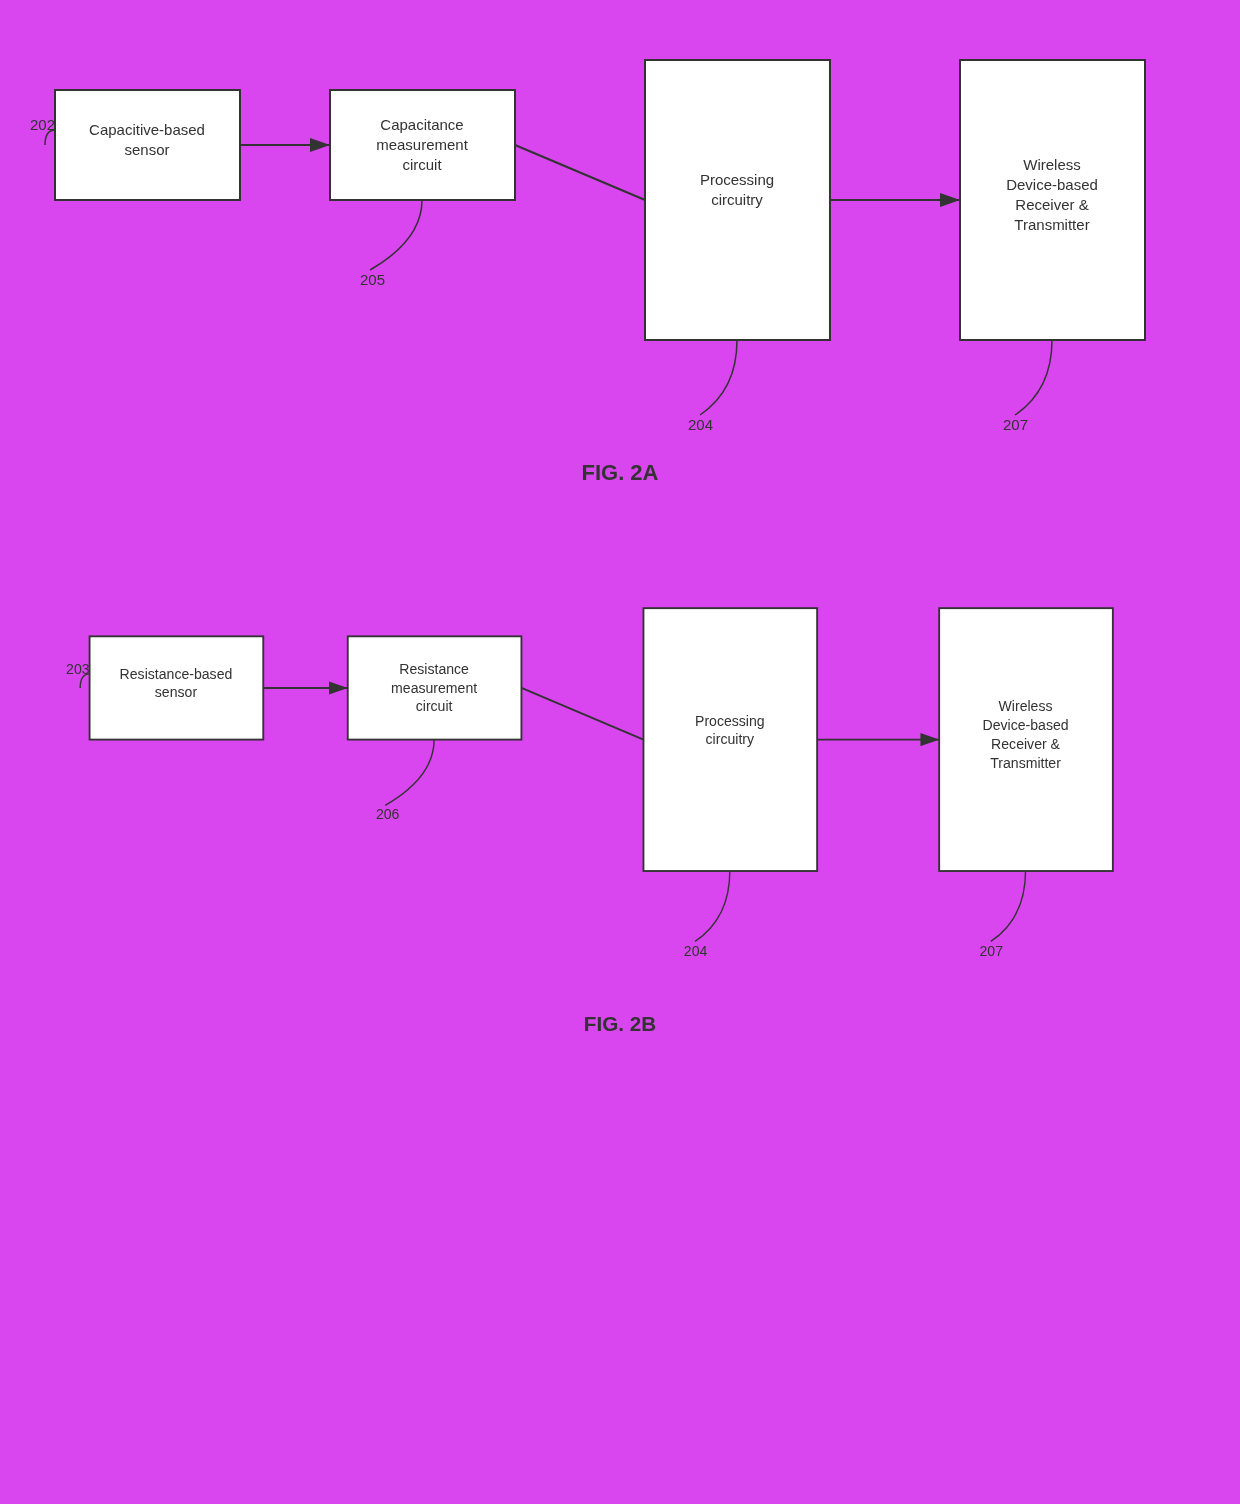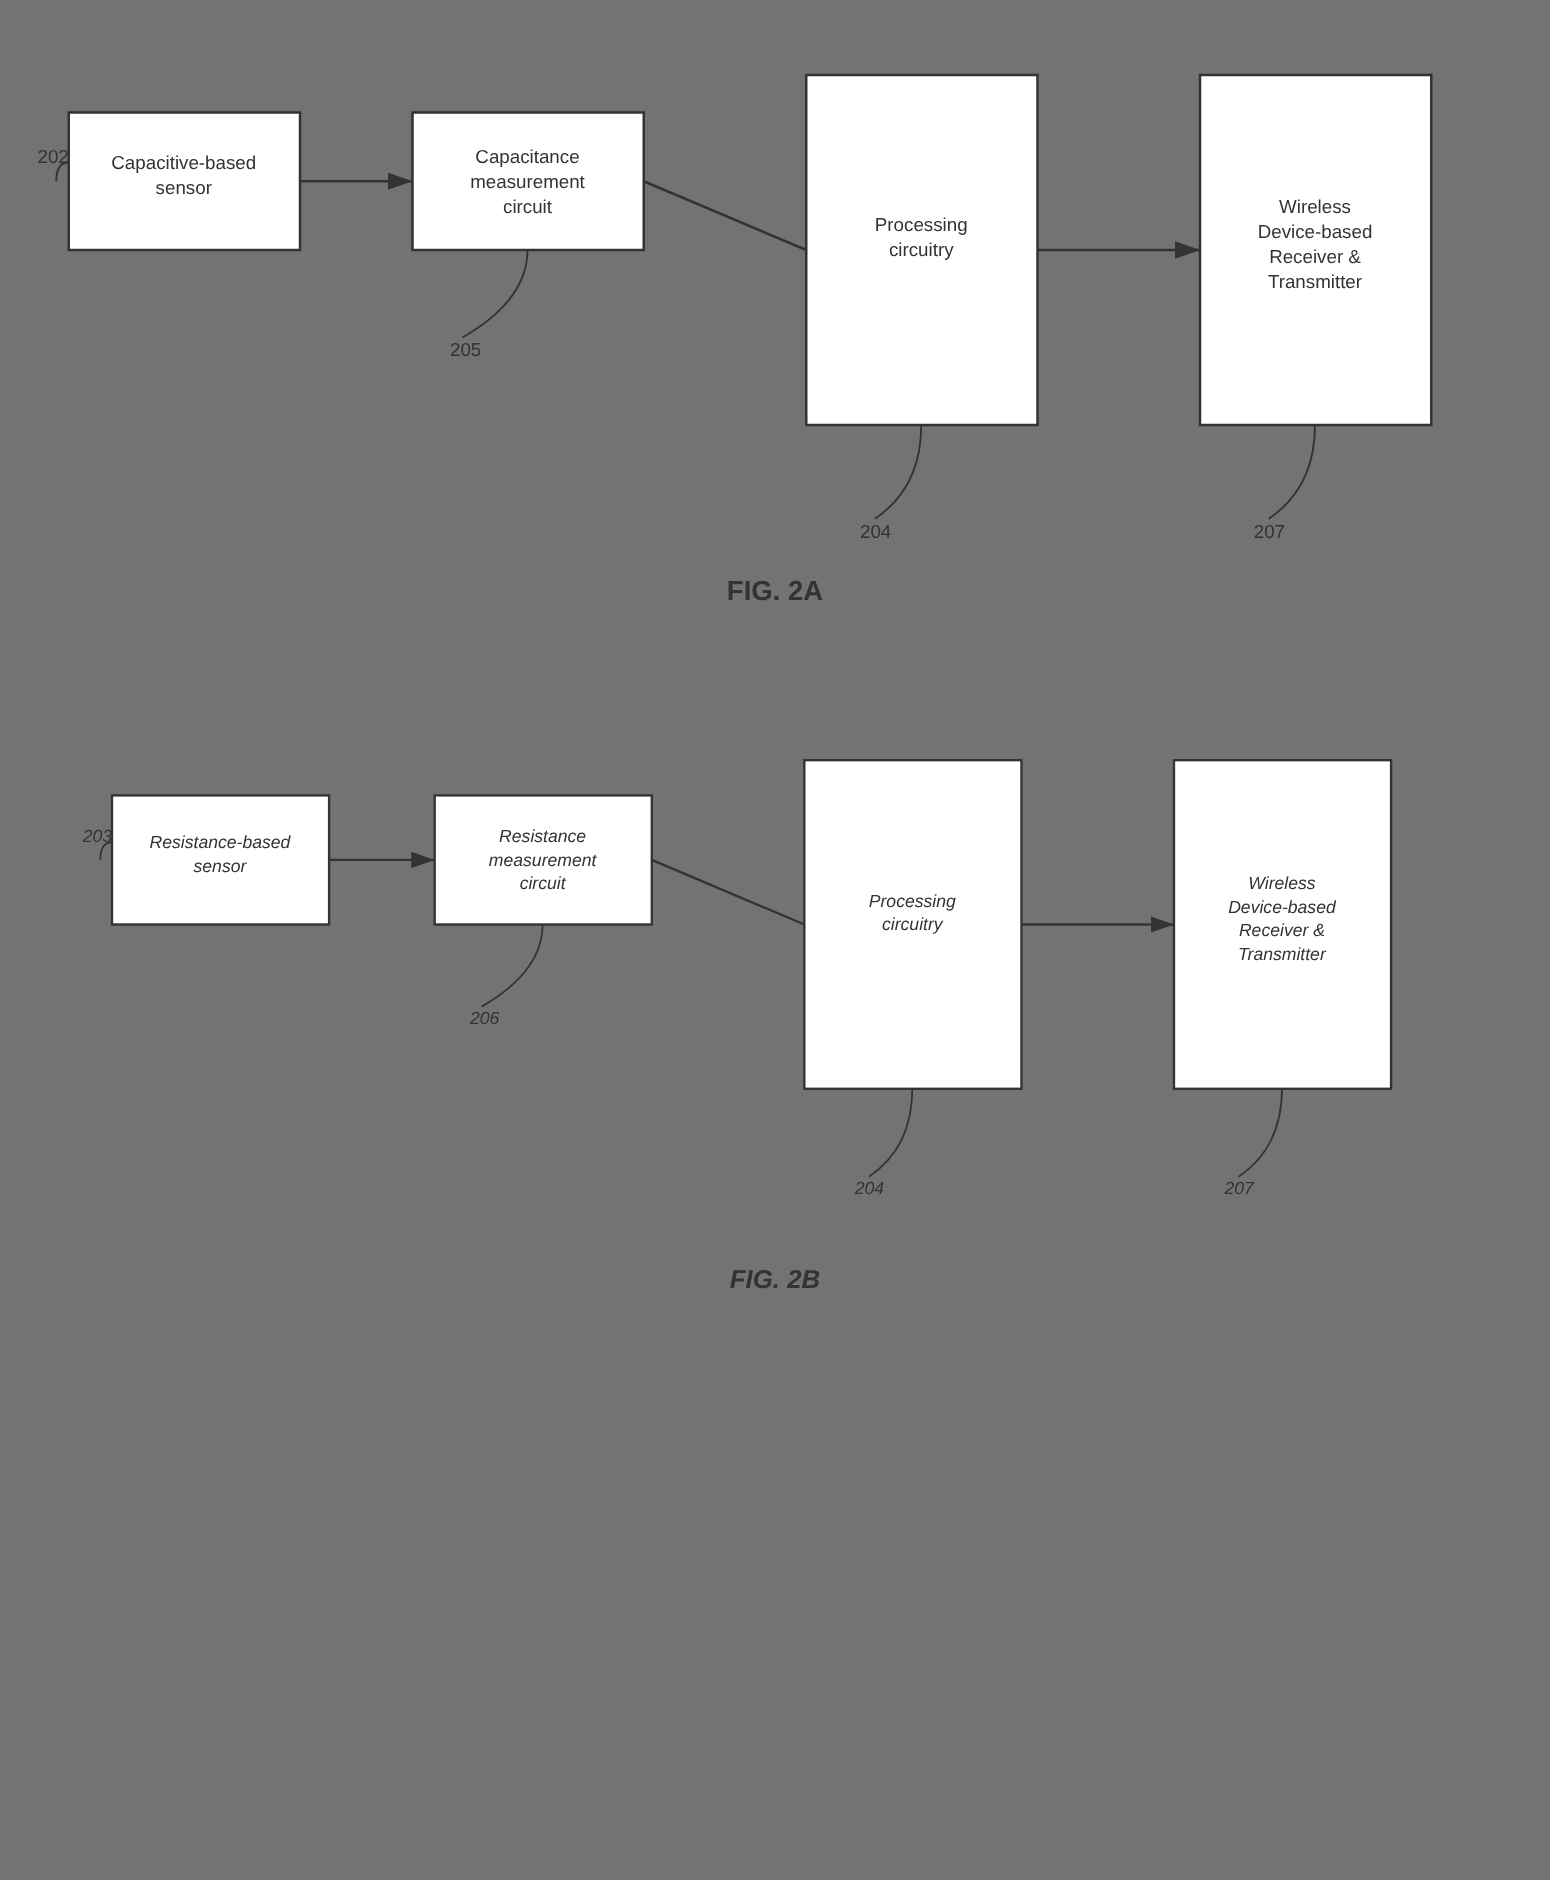--- a/index.html
+++ b/index.html
@@ -14,40 +14,39 @@
       width: 1240px;
       height: 1504px;
       overflow: hidden;
       position: relative;
     }
 
     .diagram-container {
       width: 1240px;
       height: 1504px;
       position: relative;
-      background: #737373;
+      background: #d946ef;
     }
 
     
     .fig-2a {
       position: absolute;
       top: 30px;
       left: 0;
       width: 1240px;
       height: 460px;
     }
 
     
     .fig-2b {
       position: absolute;
       top: 580px;
       left: 0;
       width: 1240px;
       height: 460px;
-      font-style: italic;
     }
 
     
     .diagram-svg {
       position: absolute;
       top: 0;
       left: 0;
       width: 100%;
       height: 100%;
       pointer-events: none;

